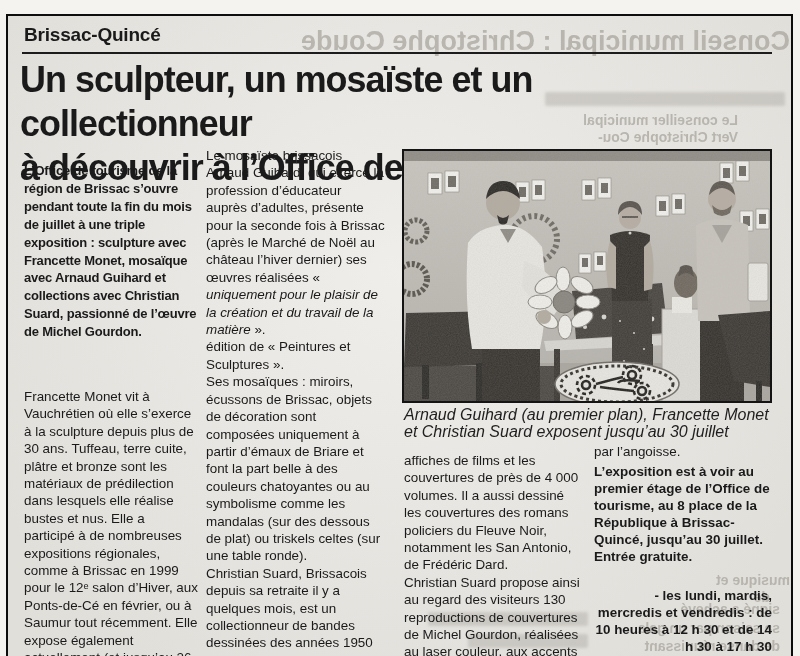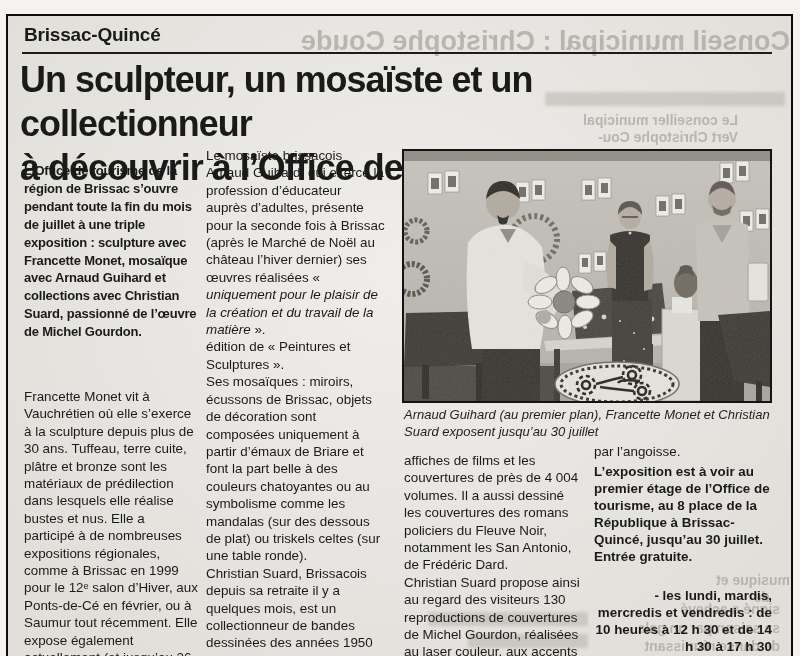--- a/index.html
+++ b/index.html
@@ -54,21 +54,21 @@
   .col4 .lead{margin-bottom:3px;}
   .col4 .info{font-weight:bold;line-height:17px;}
   .col4 .hour{font-weight:bold;text-align:right;line-height:17px;margin-top:22px;}
   
   .photo{
     position:absolute;left:402px;top:149px;width:366px;height:250px;
     border:2px solid #141414;background:#c3c0ba;z-index:2;
   }
   .caption{
     position:absolute;left:404px;top:406px;width:366px;z-index:2;
-    font-style:italic;font-size:13px;line-height:17px;color:#1f1f1f;
+    font-style:italic;font-size:16px;line-height:17px;color:#1f1f1f;
   }
 </style>
 </head>
 <body>
 
 <div class="paper"></div>
 
 <div class="ghost" style="left:418px;top:26px;width:372px;font-size:27px;text-align:left;">Conseil municipal : Christophe Coude</div>
 <div class="ghost-smudge" style="left:545px;top:92px;width:240px;">
   <div style="width:240px;"></div>
@@ -247,21 +247,21 @@
         <circle cx="238" cy="240" r="8" stroke-dasharray="4 3"></circle>
       <path d="M192,233 Q210,228 219,226 M236,230 Q216,228 214,232 M230,240 Q210,238 196,236"></path>
     </g>
 
     <rect x="0" y="0" width="366" height="250" filter="url(#grain)"></rect>
   </svg>
 </div>
 <div class="caption">Arnaud Guihard (au premier plan), Francette Monet et Christian Suard exposent jusqu’au 30 juillet</div>
 
 <div class="col col3">
-  <p>affiches de films et les couvertures de près de 4 004 volumes. Il a aussi dessiné les couvertures des romans policiers du Fleuve Noir, notamment les San Antonio, de Frédéric Dard.</p>
+  <p>affiches de films et les couvertures de près de 4 000 volumes. Il a aussi dessiné les couvertures des romans policiers du Fleuve Noir, notamment les San Antonio, de Frédéric Dard.</p>
   <p>Christian Suard propose ainsi au regard des visiteurs 130 reproductions de couvertures de Michel Gourdon, réalisées au laser couleur, aux accents romantiques ou marquées</p>
 </div>
 
 <div class="col col4">
   <p class="lead">par l’angoisse.</p>
   <p class="info">L’exposition est à voir au premier étage de l’Office de tourisme, au 8 place de la République à Brissac-Quincé, jusqu’au 30 juillet. Entrée gratuite.</p>
   <p class="hour">- les lundi, mardis, mercredis et vendredis : de 10 heures à 12 h 30 et de 14 h 30 à 17 h 30</p>
   <p class="hour">- le jeudi et le samedi de 10 heures à 17 h 30</p>
 
 </div>

